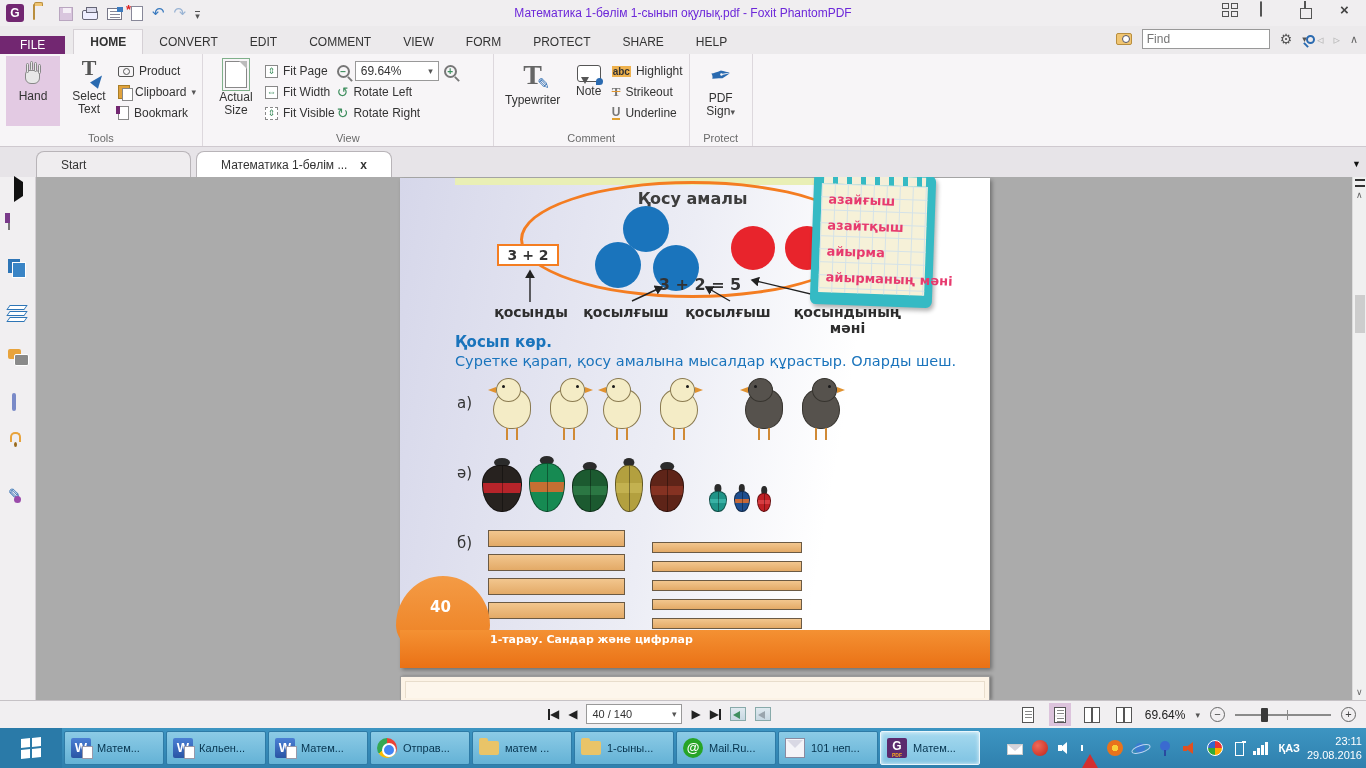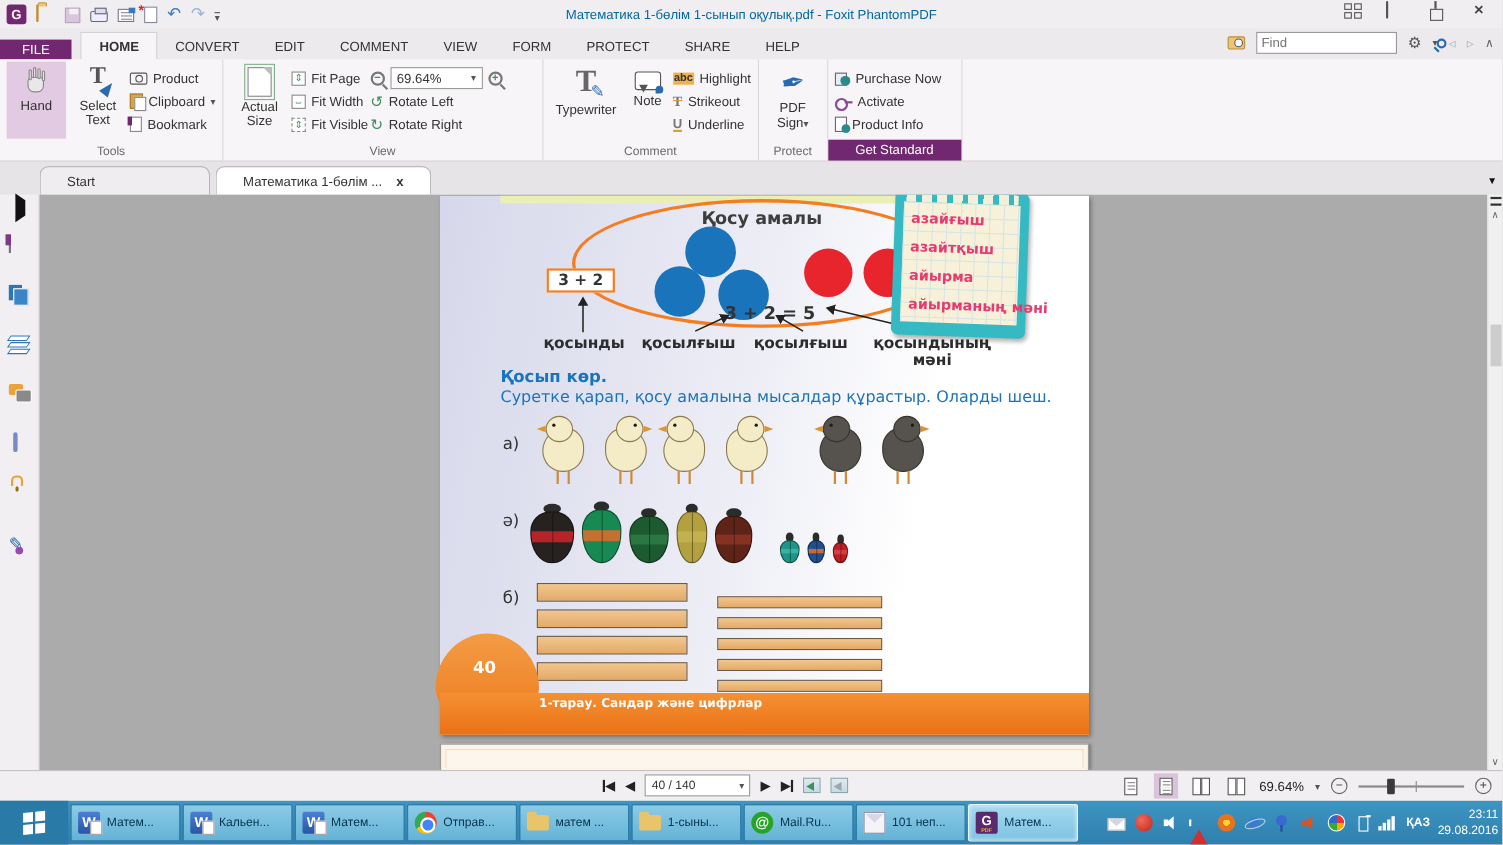--- a/index.html
+++ b/index.html
@@ -19,21 +19,21 @@
   .ic-print { width:16px; height:10px; background:#eef; border:1px solid #667; border-radius:2px; margin-top:4px; position:relative; }
   .ic-print::before { content:""; position:absolute; left:3px; top:-4px; width:9px; height:4px; background:#dde; border:1px solid #667; }
   .ic-props { width:15px; height:12px; background:#fff; border:1px solid #778; margin-top:2px; position:relative; }
   .ic-props::before { content:""; position:absolute; left:2px; top:2px; width:10px; height:1px; background:#889; box-shadow:0 3px 0 #889, 0 6px 0 #889; }
   .ic-props::after { content:""; position:absolute; right:-2px; top:-2px; width:6px; height:5px; background:#3a7abf; }
   .ic-newdoc { width:12px; height:15px; background:#fff; border:1px solid #889; position:relative; }
   .ic-newdoc .star { position:absolute; left:-6px; top:-5px; color:#d22; font-size:13px; font-weight:bold; }
   .glyphbtn { font-size:15px; line-height:16px; }
   .undo { color:#3a7abf; } .redo { color:#9ab4d4; }
   .qat-more { font-size:9px; color:#555; border-top:1px solid #555; line-height:8px; margin-top:4px; }
-  .title-text { position:absolute; left:0; right:0; text-align:center; font-size:12px; color:#0369a1; pointer-events:none; }
+  .title-text { position:absolute; left:0; right:0; text-align:center; font-size:12px; color:#6d28d9; pointer-events:none; }
   .wincontrols { position:absolute; right:8px; top:2px; display:flex; gap:22px; align-items:center; }
   .wc { width:18px; height:15px; position:relative; color:#555; }
   .wc-grid { display:grid; grid-template-columns:7px 7px; grid-template-rows:6px 6px; gap:2px; width:16px; height:14px; }
   .wc-grid span { border:1.5px solid #555; }
   .wc-min { width:14px; height:6px; border:1.5px solid #555; border-radius:3px; margin-top:5px; }
   .wc-restore { width:10px; height:9px; border:1.5px solid #555; margin-top:3px; margin-left:4px; }
   .wc-restore::before { content:""; position:absolute; left:0px; top:6px; width:10px; height:9px; border:1.5px solid #555; background:#f0eef0; }
   .wc-close { font-size:15px; font-weight:bold; color:#444; line-height:15px; }
 
   
@@ -425,37 +425,20 @@
     </div>
 
     <div class="rgroup">
       <div class="bigbtn" style="width:50px">
         <span class="i-pdfsign">✒</span>
         <span><span>PDF Sign</span><span class="smallcaret">▾</span></span>
       </div>
       <div class="rgroup-label">Protect</div>
     </div>
 
-    <div class="rgroup" style="width:122px">
-      <div class="colbtns">
-        <div class="sbtn">
-            <span class="i-purchase"></span>
-            <span>Purchase Now</span>
-          </div>
-        <div class="sbtn">
-            <span class="i-key"></span>
-            <span>Activate</span>
-          </div>
-        <div class="sbtn">
-            <span class="i-prodinfo"></span>
-            <span>Product Info</span>
-          </div>
-      </div>
-      <div class="getstd-banner">Get Standard</div>
-    </div>
   </div>
 
   <div class="doctabs">
     <div class="dtab start">
         <span>Start</span>
       </div>
     <div class="dtab active">
       <span>Математика 1-бөлім ...</span>
       <span class="dtab-close">x</span>
     </div>

